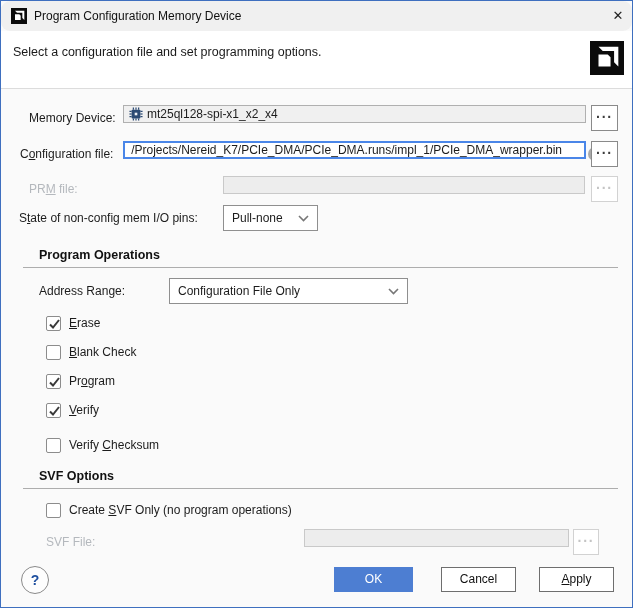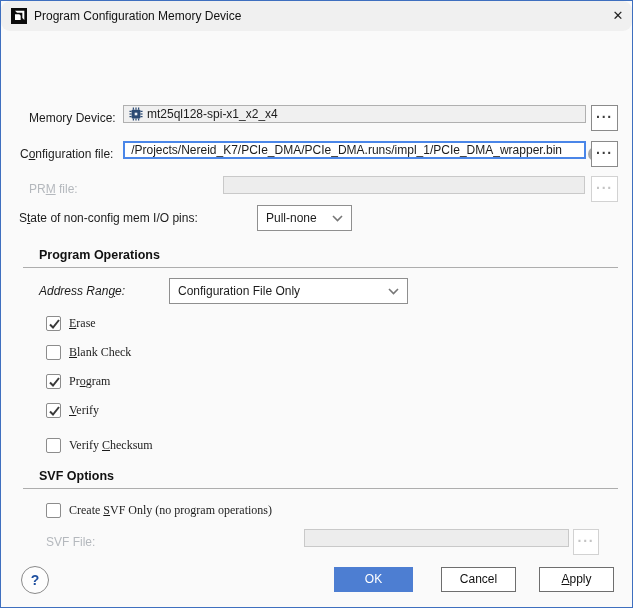--- a/index.html
+++ b/index.html
@@ -34,21 +34,21 @@
 
   .browse{position:absolute; width:27px; height:26px; background:#fff; border:1px solid #8a8a8a; color:#3c3c3c; text-align:center; font-size:14px; font-weight:bold; line-height:22px; letter-spacing:1px; cursor:default;}
   .browse.dis{border-color:#d2d2d2; color:#c4c4c4;}
 
   .dropdown{position:absolute; height:26px; background:#fff; border:1px solid #8f8f8f; font-size:12px; color:var(--text); display:flex; align-items:center; padding:0 8px;}
   .dropdown .chev{margin-left:auto;}
 
   .section-title{position:absolute; font-size:12.5px; font-weight:bold; color:#111; white-space:nowrap;padding-left:16px;}
   .section-rule{position:absolute; left:22px; width:595px; height:1px; background:#adadad;}
 
-  .cb-row{position:absolute; left:45px; height:16px; display:flex; align-items:center;font-family:Liberation Serif, serif;}
+  .cb-row{position:absolute; left:45px; height:16px; display:flex; align-items:center;}
   .checkbox{width:15px; height:15px; background:#fff; border:1px solid #8c8c8c; border-radius:2px; margin-right:8px; position:relative; flex:0 0 auto;}
   .checkbox svg{position:absolute; left:1px; top:1px; visibility:hidden;}
   .checkbox.on svg{visibility:visible;}
   .cb-label{font-size:12px; color:var(--text); white-space:nowrap;}
 
   
   .help-btn{position:absolute; left:20px; top:565px; width:28px; height:28px; border:1px solid #8a8a8a; border-radius:50%; background:#fdfdfd; color:#1d4e9e; font-weight:bold; font-size:14px; text-align:center; line-height:26px;}
   .btn{position:absolute; top:566px; height:25px; font-size:12px; text-align:center; line-height:23px; cursor:default;}
   .btn-primary{left:333px; width:79px; background:var(--accent); color:#fff; border:1px solid var(--accent);}
   .btn-plain{background:#fff; border:1px solid #6e6e6e; color:#111;}
@@ -63,20 +63,28 @@
   <div class="titlebar">
     <svg class="title-icon" viewBox="0 0 24 24">
       <rect x="0" y="0" width="24" height="24" fill="#0b0b0b"></rect>
       <polygon points="6,4 20,4 20,18 17,15 17,7 9,7" fill="#fff"></polygon>
       <polygon points="6,9.5 12.5,9.5 14.5,11.5 14.5,18 6,18" fill="#fff"></polygon>
     </svg>
     <span class="title-text">Program Configuration Memory Device</span>
     <span class="close-btn">✕</span>
   </div>
 
+  <div class="header">
+    <span class="header-desc">Select a configuration file and set programming options.</span>
+    <svg class="brand" viewBox="0 0 24 24">
+      <rect x="0" y="0" width="24" height="24" fill="#0b0b0b"></rect>
+      <polygon points="6,4 20,4 20,18 17,15 17,7 9,7" fill="#fff"></polygon>
+      <polygon points="6,9.5 12.5,9.5 14.5,11.5 14.5,18 6,18" fill="#fff"></polygon>
+    </svg>
+  </div>
 
   <span class="lbl" style="left:28px; top:110px;">Memory Device:</span>
   <div class="field field-ro" style="left:122px; top:104px; width:463px;">
     <svg class="chip-ic" viewBox="0 0 16 16">
       <g stroke="#2c4a73" stroke-width="1.4">
         <line x1="5" y1="0.5" x2="5" y2="3"></line>
           <line x1="8" y1="0.5" x2="8" y2="3"></line>
           <line x1="11" y1="0.5" x2="11" y2="3"></line>
         <line x1="5" y1="13" x2="5" y2="15.5"></line>
           <line x1="8" y1="13" x2="8" y2="15.5"></line>
@@ -100,31 +108,31 @@
     <span>/Projects/Nereid_K7/PCIe_DMA/PCIe_DMA.runs/impl_1/PCIe_DMA_wrapper.bin</span>
   </div>
   <span class="clear-ic">×</span>
   <div class="browse" style="left:590px; top:140px;">···</div>
 
   <span class="lbl dis" style="left:28px; top:181px;">PR<u>M</u> file:</span>
   <div class="field field-dis" style="left:222px; top:175px; width:362px;"></div>
   <div class="browse dis" style="left:590px; top:175px;">···</div>
 
   <span class="lbl" style="left:18px; top:210px;text-align:right;">S<u>t</u>ate of non-config mem I/O pins:</span>
-  <div class="dropdown" style="left:222px; top:204px; width:95px;margin-left:34px;">
+  <div class="dropdown" style="left:222px; top:204px; width:95px;">
     <span>Pull-none</span>
     <svg class="chev" width="11" height="7" viewBox="0 0 11 7">
         <path d="M1 1 L5.5 5.5 L10 1" stroke="#777" stroke-width="1.6" fill="none"></path>
       </svg>
   </div>
 
   <span class="section-title" style="left:22px; top:247px;">Program Operations</span>
   <div class="section-rule" style="top:266px;"></div>
 
-  <span class="lbl" style="left:38px; top:283px;font-style:italic;">Address Ran<u>g</u>e:</span>
+  <span class="lbl" style="left:38px; top:283px;">Address Ran<u>g</u>e:</span>
   <div class="dropdown" style="left:168px; top:277px; width:239px;">
     <span>Configuration File Only</span>
     <svg class="chev" width="11" height="7" viewBox="0 0 11 7">
         <path d="M1 1 L5.5 5.5 L10 1" stroke="#777" stroke-width="1.6" fill="none"></path>
       </svg>
   </div>
 
   <div class="cb-row" style="top:314px;">
     <div class="checkbox on">
         <svg width="13" height="13" viewBox="0 0 13 13">

